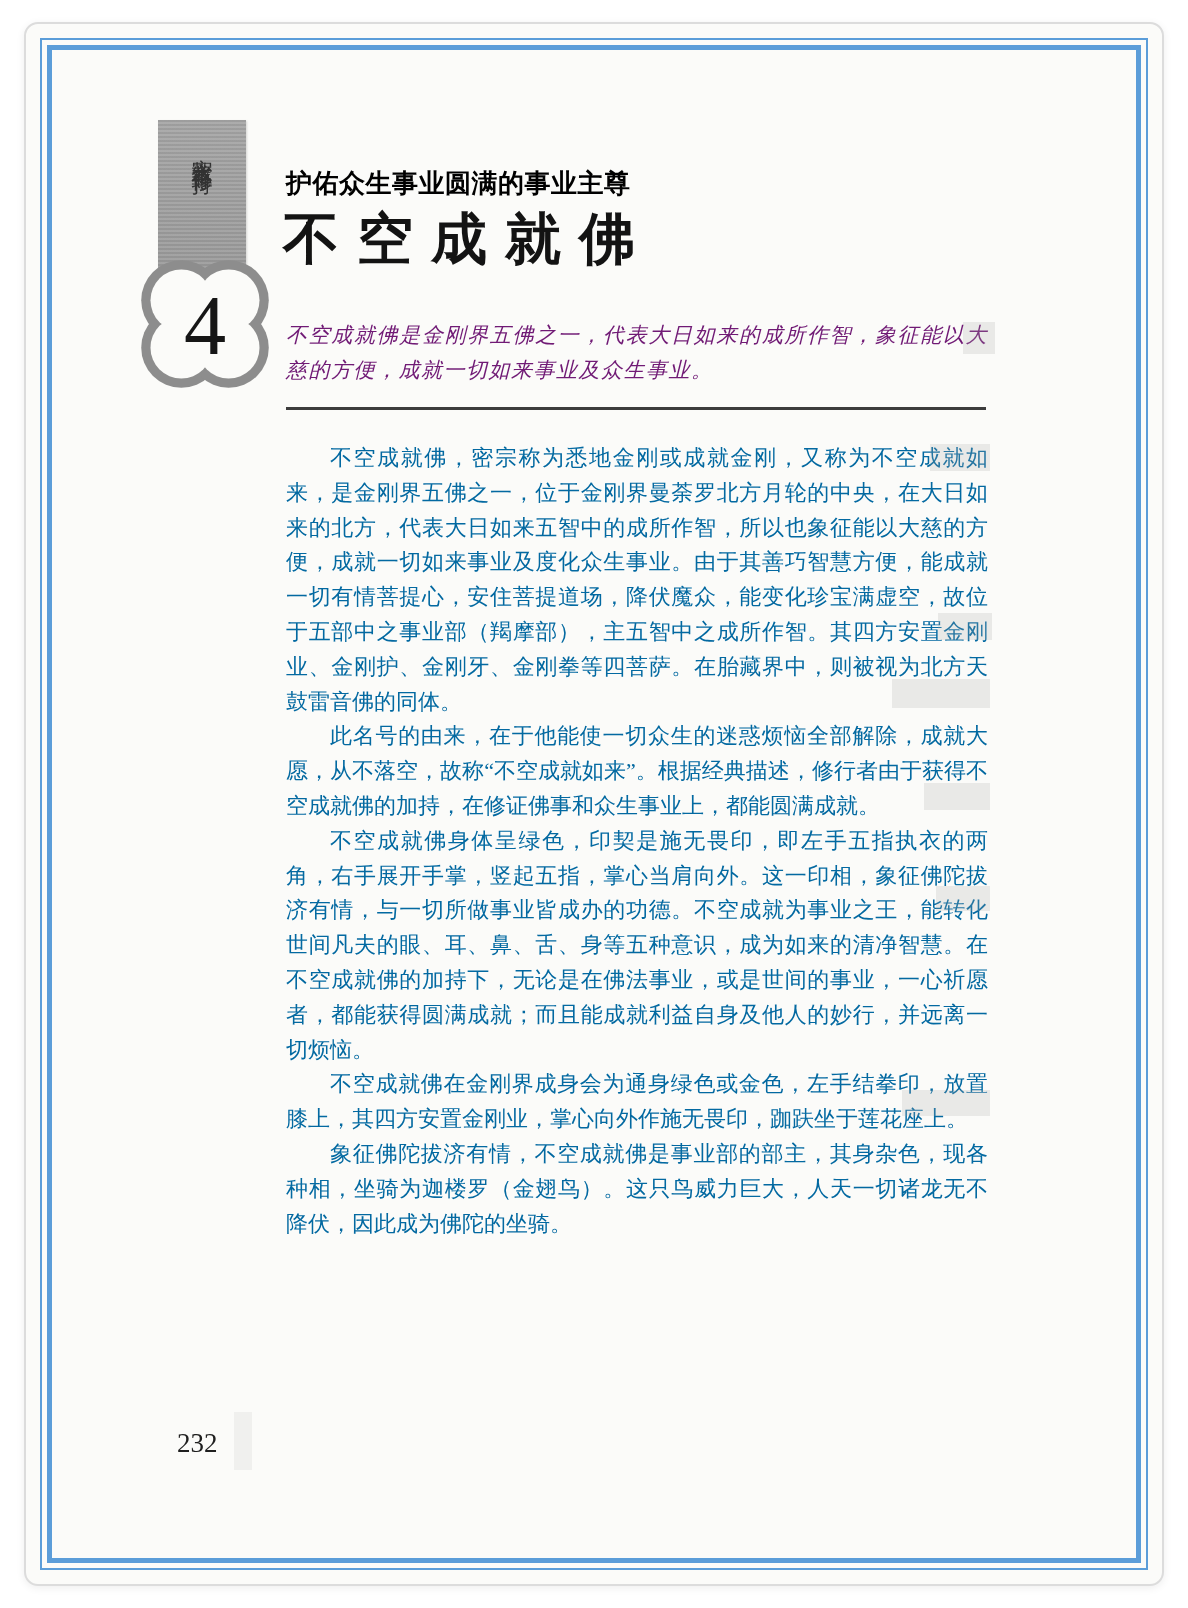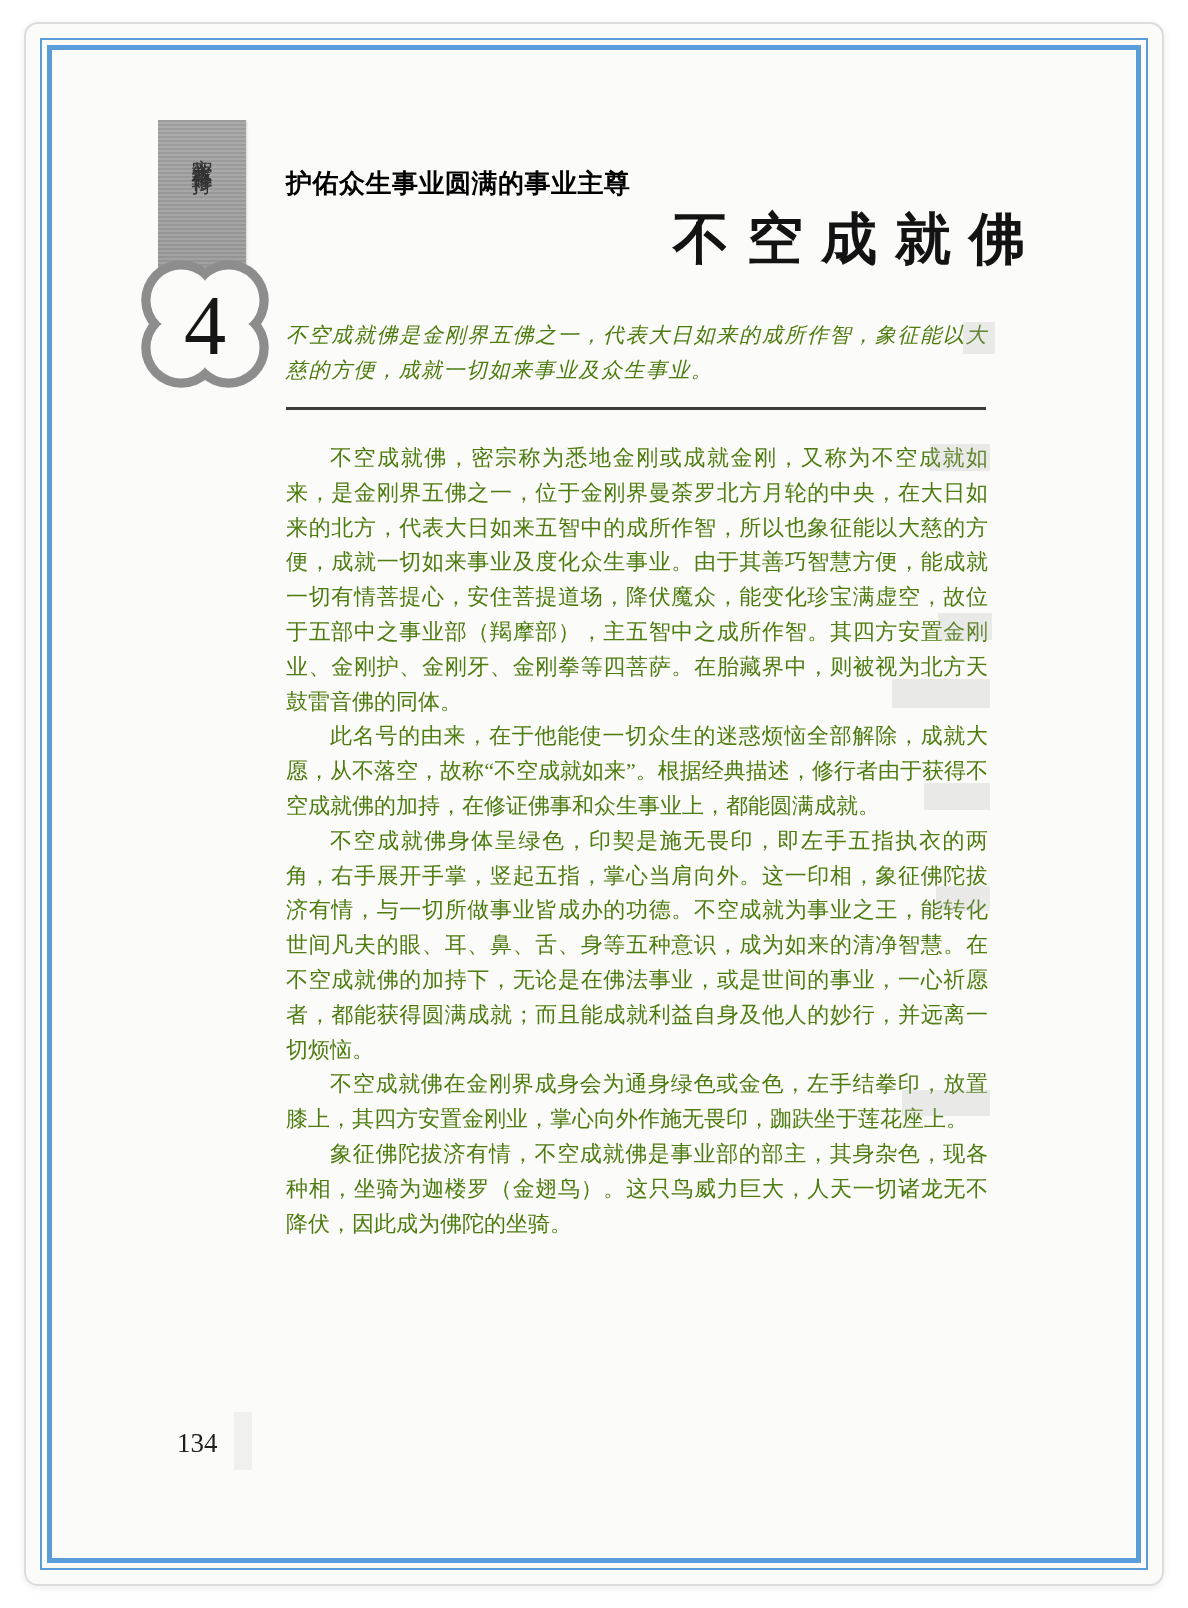--- a/index.html
+++ b/index.html
@@ -47,36 +47,36 @@
   }
   .badge{position:absolute;left:133px;top:252px;width:144px;height:144px;}
 
   
   .subtitle{
     position:absolute;left:286px;top:166px;width:702px;
     font-size:26px;font-weight:bold;color:#000000;letter-spacing:0.5px;
   }
   .title{
     position:absolute;left:283px;top:202px;width:760px;
-    font-size:56px;font-weight:bold;color:#131313;letter-spacing:18px;text-align:right;
+    font-size:56px;font-weight:bold;color:#131313;letter-spacing:18px;
   }
   .intro{
     position:absolute;left:286px;top:318px;width:702px;
     font-size:21px;line-height:35px;font-style:italic;
-    color:#4d7c0f;letter-spacing:1.5px;text-align:justify;
+    color:#701a75;letter-spacing:1.5px;text-align:justify;
   }
   .rule{
     position:absolute;left:286px;top:407px;width:700px;height:3px;
     background:#3c3c3c;
   }
 
   
   .body-text{
     position:absolute;left:286px;top:441px;width:702px;
-    font-size:22px;line-height:34.8px;color:#4d7c0f;
+    font-size:22px;line-height:34.8px;color:#0369a1;
     text-align:justify;
   }
   .body-text p{margin:0;text-indent:2em;}
 
   .page-number{
     position:absolute;left:177px;top:1428px;
     font-size:27px;color:#1f1f1f;
   }
 
   
@@ -121,21 +121,21 @@
   <div class="rule"></div>
 
   <div class="body-text">
       <p>不空成就佛，密宗称为悉地金刚或成就金刚，又称为不空成就如来，是金刚界五佛之一，位于金刚界曼荼罗北方月轮的中央，在大日如来的北方，代表大日如来五智中的成所作智，所以也象征能以大慈的方便，成就一切如来事业及度化众生事业。由于其善巧智慧方便，能成就一切有情菩提心，安住菩提道场，降伏魔众，能变化珍宝满虚空，故位于五部中之事业部（羯摩部），主五智中之成所作智。其四方安置金刚业、金刚护、金刚牙、金刚拳等四菩萨。在胎藏界中，则被视为北方天鼓雷音佛的同体。</p>
       <p>此名号的由来，在于他能使一切众生的迷惑烦恼全部解除，成就大愿，从不落空，故称“不空成就如来”。根据经典描述，修行者由于获得不空成就佛的加持，在修证佛事和众生事业上，都能圆满成就。</p>
       <p>不空成就佛身体呈绿色，印契是施无畏印，即左手五指执衣的两角，右手展开手掌，竖起五指，掌心当肩向外。这一印相，象征佛陀拔济有情，与一切所做事业皆成办的功德。不空成就为事业之王，能转化世间凡夫的眼、耳、鼻、舌、身等五种意识，成为如来的清净智慧。在不空成就佛的加持下，无论是在佛法事业，或是世间的事业，一心祈愿者，都能获得圆满成就；而且能成就利益自身及他人的妙行，并远离一切烦恼。</p>
       <p>不空成就佛在金刚界成身会为通身绿色或金色，左手结拳印，放置膝上，其四方安置金刚业，掌心向外作施无畏印，跏趺坐于莲花座上。</p>
       <p>象征佛陀拔济有情，不空成就佛是事业部的部主，其身杂色，现各种相，坐骑为迦楼罗（金翅鸟）。这只鸟威力巨大，人天一切诸龙无不降伏，因此成为佛陀的坐骑。</p>
     </div>
 
-  <div class="page-number">134</div>
+  <div class="page-number">232</div>
 
   <div class="artifact" style="left:963px;top:322px;width:32px;height:32px"></div>
   <div class="artifact" style="left:930px;top:444px;width:60px;height:27px"></div>
   <div class="artifact" style="left:938px;top:613px;width:54px;height:27px"></div>
   <div class="artifact" style="left:892px;top:679px;width:98px;height:29px"></div>
   <div class="artifact" style="left:924px;top:783px;width:66px;height:27px"></div>
   <div class="artifact" style="left:936px;top:886px;width:54px;height:25px"></div>
   <div class="artifact" style="left:902px;top:1090px;width:88px;height:26px"></div>
   <div class="artifact" style="left:234px;top:1412px;width:18px;height:58px;opacity:0.12"></div>
 

